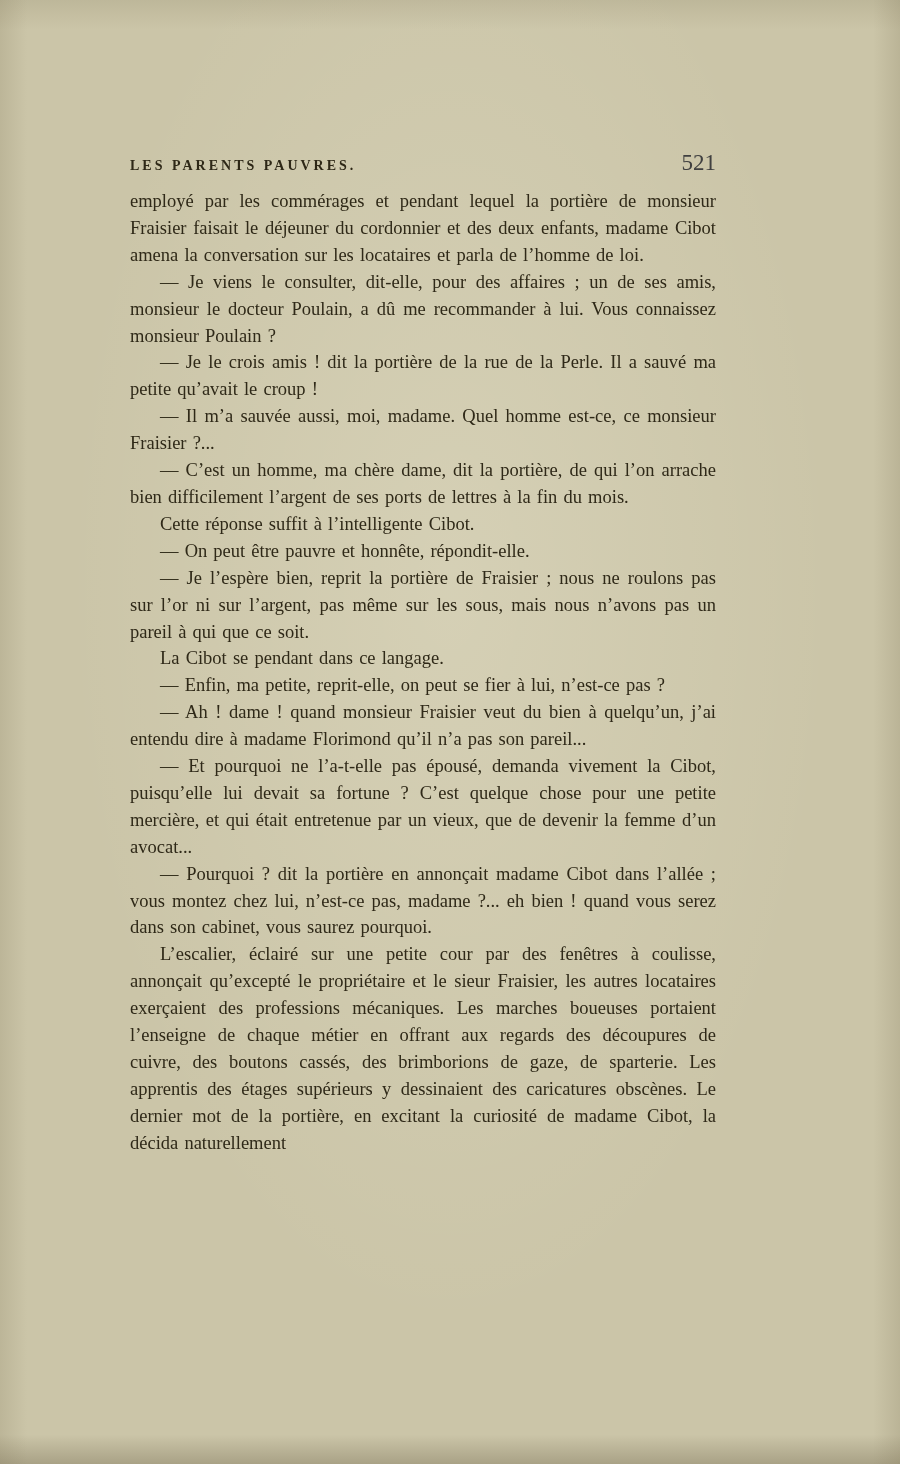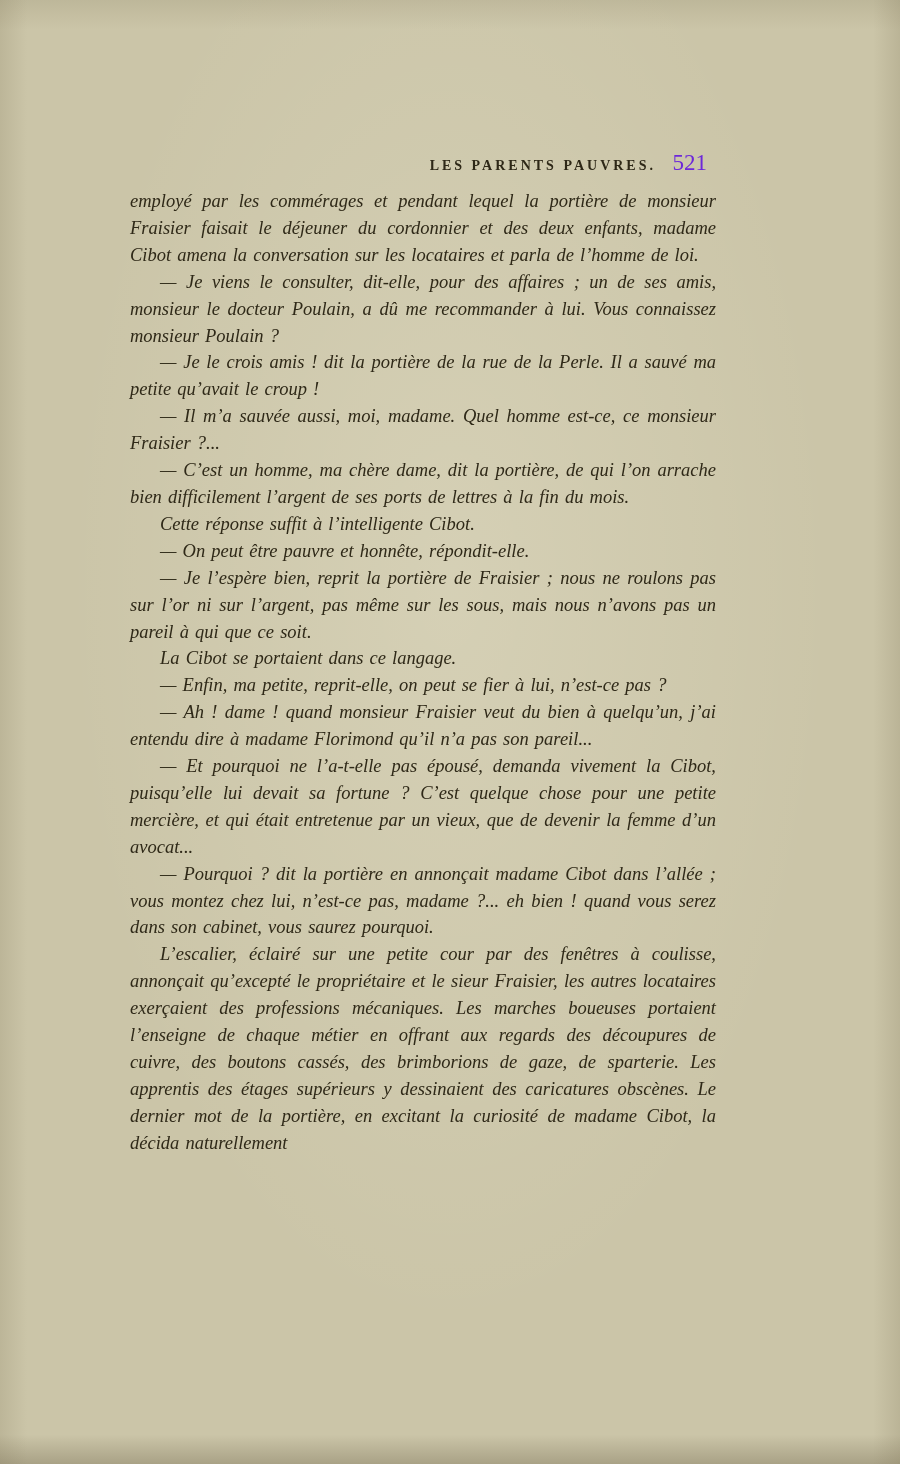--- a/index.html
+++ b/index.html
@@ -32,40 +32,39 @@
   }
   .running-header {
     position: relative;
     height: 34px;
     margin-bottom: 4px;
   }
   .running-title {
     position: absolute;
     left: 0;
     right: 60px;
-    text-align: right;
+    text-align: left;
     top: 8px;
     font-size: 14px;
     font-weight: bold;
     letter-spacing: 3px;
     color: #2e2817;
   }
   .page-number {
     position: absolute;
-    right: 9px;
+    right: 0;
     top: 0;
     font-size: 23px;
-    color: #6d28d9;
+    color: #404040;
   }
   .body-text {
     color: #2f2918;
     font-size: 18.5px;
     line-height: 26.9px;
     text-align: justify;
-    font-style: italic;
   }
   .body-text p {
     margin: 0;
     text-indent: 30px;
     word-spacing: 1.5px;
   }
   .body-text p.no-indent {
     text-indent: 0;
   }
 </style>
@@ -83,21 +82,21 @@
 
   <div class="body-text">
     <p class="no-indent">employé par les commérages et pendant lequel la portière de monsieur Fraisier faisait le déjeuner du cordonnier et des deux enfants, madame Cibot amena la conversation sur les locataires et parla de l’homme de loi.</p>
     <p>— Je viens le consulter, dit-elle, pour des affaires ; un de ses amis, monsieur le docteur Poulain, a dû me recommander à lui. Vous connaissez monsieur Poulain ?</p>
     <p>— Je le crois amis ! dit la portière de la rue de la Perle. Il a sauvé ma petite qu’avait le croup !</p>
     <p>— Il m’a sauvée aussi, moi, madame. Quel homme est-ce, ce monsieur Fraisier ?...</p>
     <p>— C’est un homme, ma chère dame, dit la portière, de qui l’on arrache bien difficilement l’argent de ses ports de lettres à la fin du mois.</p>
     <p>Cette réponse suffit à l’intelligente Cibot.</p>
     <p>— On peut être pauvre et honnête, répondit-elle.</p>
     <p>— Je l’espère bien, reprit la portière de Fraisier ; nous ne roulons pas sur l’or ni sur l’argent, pas même sur les sous, mais nous n’avons pas un pareil à qui que ce soit.</p>
-    <p>La Cibot se portaient dans ce langage.</p>
+    <p>La Cibot se pendant dans ce langage.</p>
     <p>— Enfin, ma petite, reprit-elle, on peut se fier à lui, n’est-ce pas ?</p>
     <p>— Ah ! dame ! quand monsieur Fraisier veut du bien à quelqu’un, j’ai entendu dire à madame Florimond qu’il n’a pas son pareil...</p>
     <p>— Et pourquoi ne l’a-t-elle pas épousé, demanda vivement la Cibot, puisqu’elle lui devait sa fortune ? C’est quelque chose pour une petite mercière, et qui était entretenue par un vieux, que de devenir la femme d’un avocat...</p>
     <p>— Pourquoi ? dit la portière en annonçait madame Cibot dans l’allée ; vous montez chez lui, n’est-ce pas, madame ?... eh bien ! quand vous serez dans son cabinet, vous saurez pourquoi.</p>
     <p>L’escalier, éclairé sur une petite cour par des fenêtres à coulisse, annonçait qu’excepté le propriétaire et le sieur Fraisier, les autres locataires exerçaient des professions mécaniques. Les marches boueuses portaient l’enseigne de chaque métier en offrant aux regards des découpures de cuivre, des boutons cassés, des brimborions de gaze, de sparterie. Les apprentis des étages supérieurs y dessinaient des caricatures obscènes. Le dernier mot de la portière, en excitant la curiosité de madame Cibot, la décida naturellement</p>
   </div>
 
 </div>
 
 </body></html>

